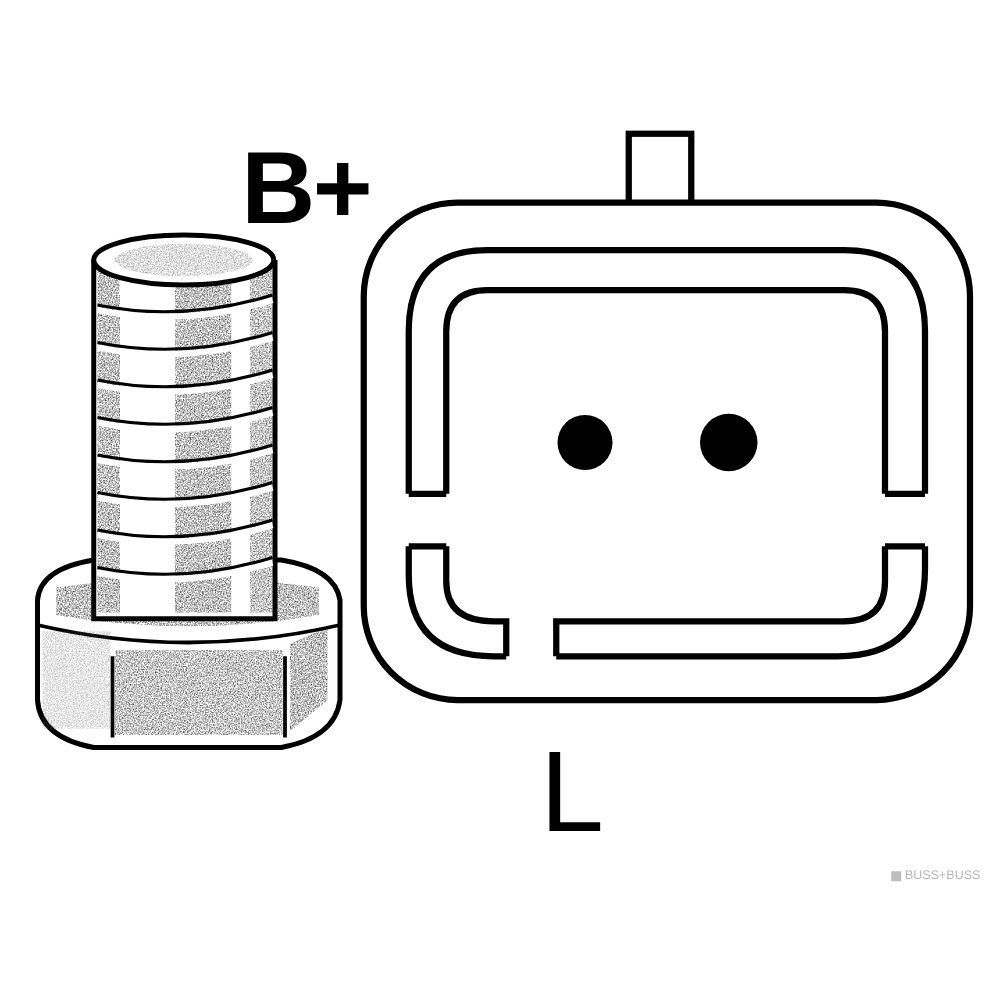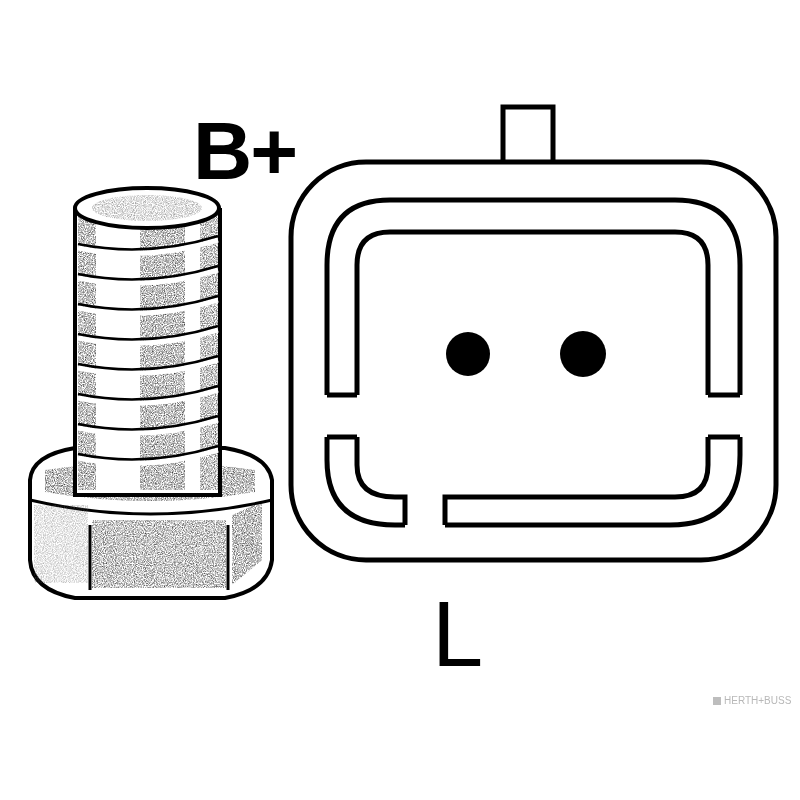--- a/index.html
+++ b/index.html
@@ -85,14 +85,14 @@
     <circle cx="468" cy="354" r="22" fill="#000" stroke="none"></circle>
     <circle cx="583" cy="354" r="23" fill="#000" stroke="none"></circle>
   </g>
 </svg>
 
 <div id="label-bplus" class="label">B+</div>
 <div id="label-l" class="label">L</div>
 
 <div id="watermark">
   <span class="logo"></span>
-  <span>HERTH+BUSS</span>
+  <span>BUSS+BUSS</span>
 </div>
 
 </body></html>

